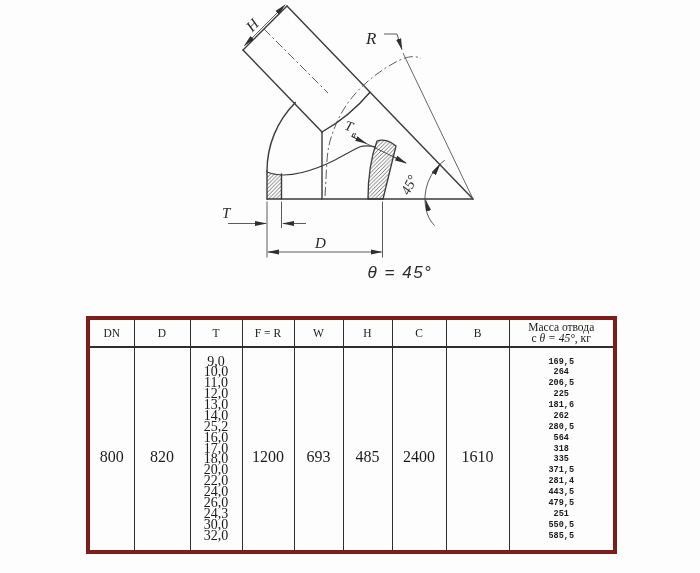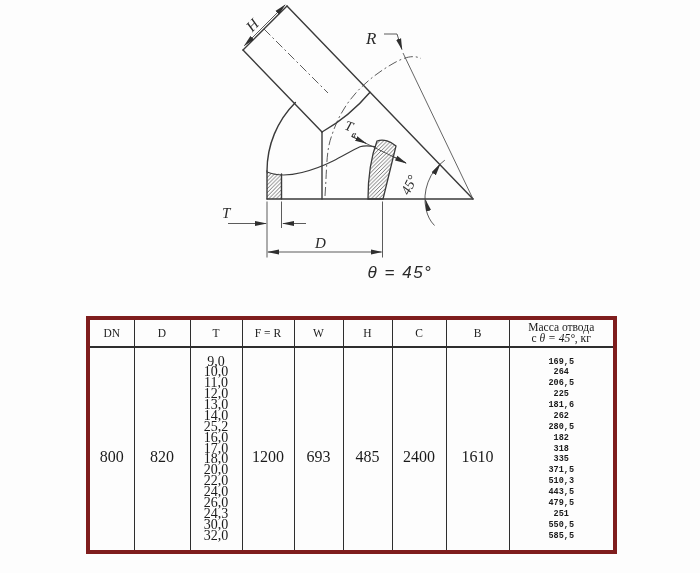--- a/index.html
+++ b/index.html
@@ -165,25 +165,25 @@
     <td class="single-val">2400</td>
     <td class="single-val">1610</td>
     <td class="mass-stack">
           <div>169,5</div>
           <div>264</div>
           <div>206,5</div>
           <div>225</div>
           <div>181,6</div>
           <div>262</div>
           <div>280,5</div>
-          <div>182</div>
+          <div>564</div>
           <div>318</div>
           <div>335</div>
           <div>371,5</div>
-          <div>510,3</div>
+          <div>281,4</div>
           <div>443,5</div>
           <div>479,5</div>
           <div>251</div>
           <div>550,5</div>
           <div>585,5</div>
         </td>
   </tr>
 </tbody>
   </table>
 

